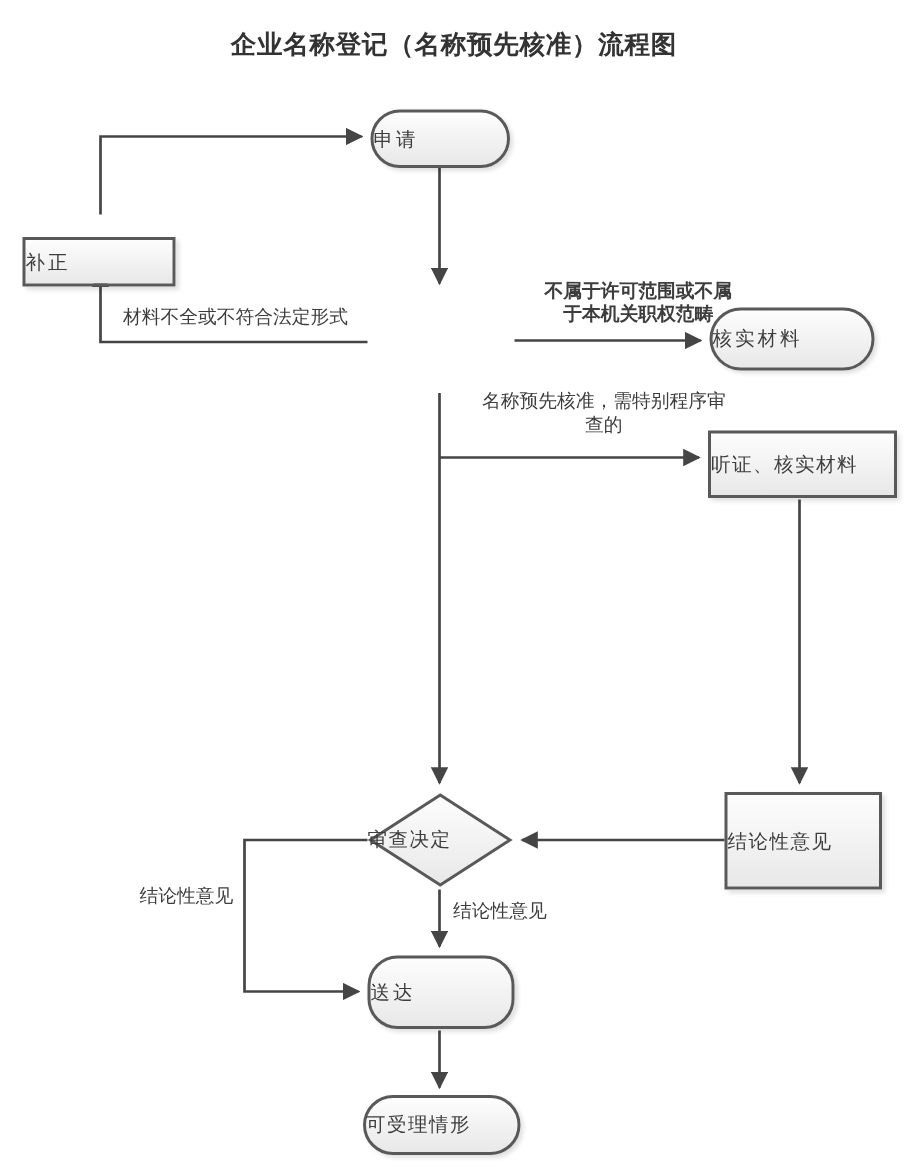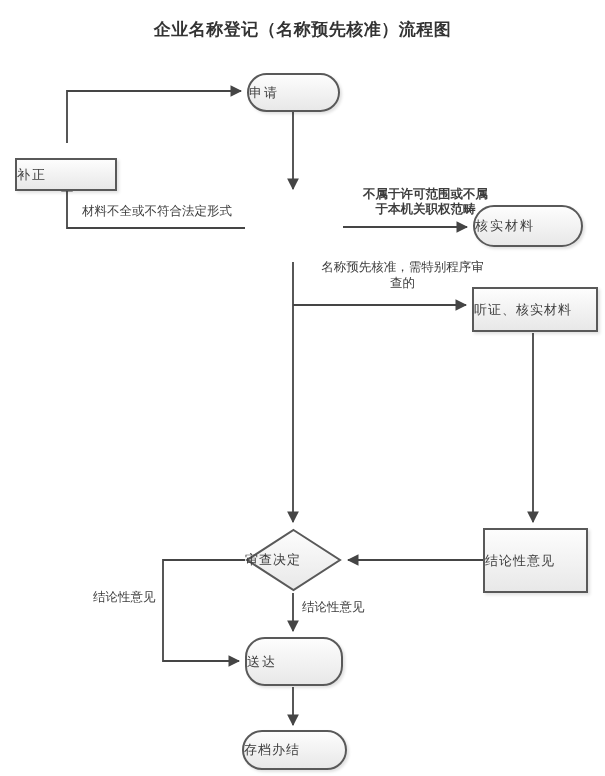--- a/index.html
+++ b/index.html
@@ -104,21 +104,21 @@
       <polygon points="48.5,2 95,32 48.5,62 2,32" fill="url(#dg2)" stroke="#595959" stroke-width="2"></polygon>
     </svg>
     <span class="node-label" style="letter-spacing:1px;">审查决定</span>
   </div>
 
   <div class="node rect" style="left:245px;top:637px;width:98px;height:49px;border-radius:20px;">
     <span class="node-label">送达</span>
   </div>
 
   <div class="node stadium" style="left:242px;top:730px;width:105px;height:40px;">
-    <span class="node-label" style="letter-spacing:1px;">存档办结</span>
+    <span class="node-label" style="letter-spacing:1px;">可受理情形</span>
   </div>
 
   <div class="edge-label" style="left:68px;top:204px;width:178px;text-align:center;">材料不全或不符合法定形式</div>
 
   <div class="edge-label center" style="left:343px;top:187px;width:165px;font-weight:bold;">不属于许可范围或不属
 于本机关职权范畴</div>
 
   <div class="edge-label center" style="left:310px;top:259px;width:185px;line-height:16px;">名称预先核准，需特别程序审
 查的</div>
 

